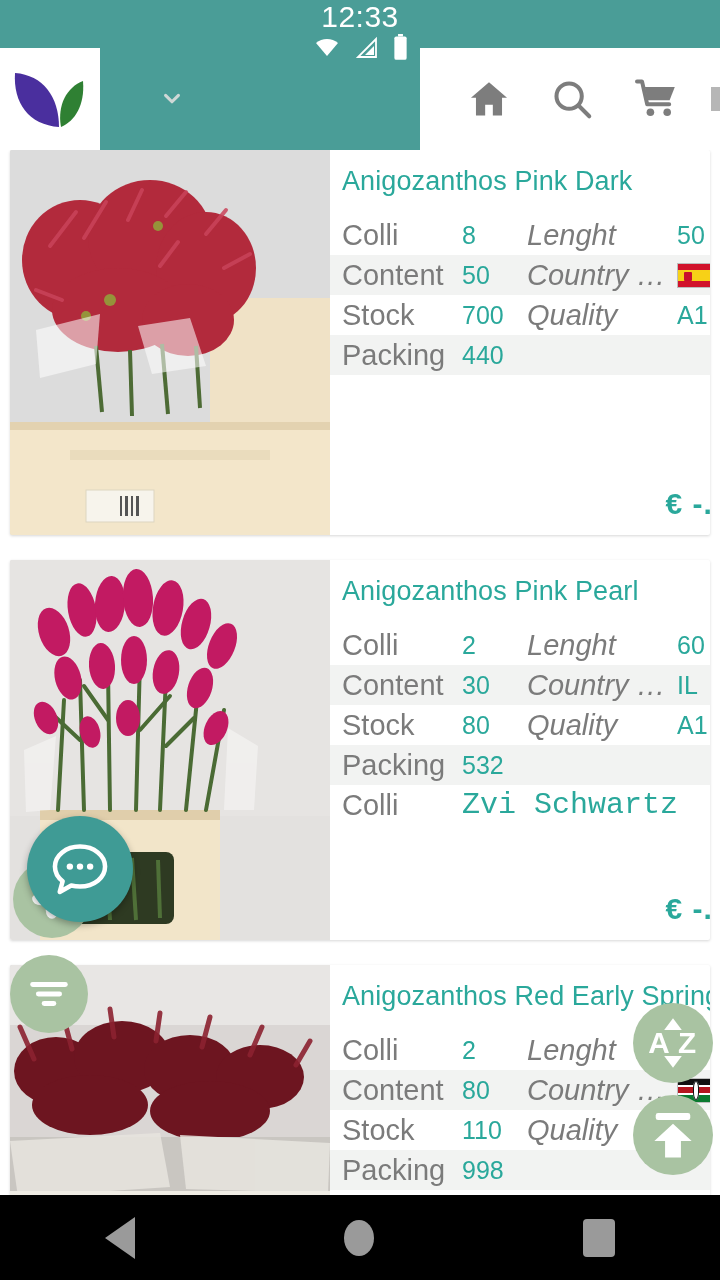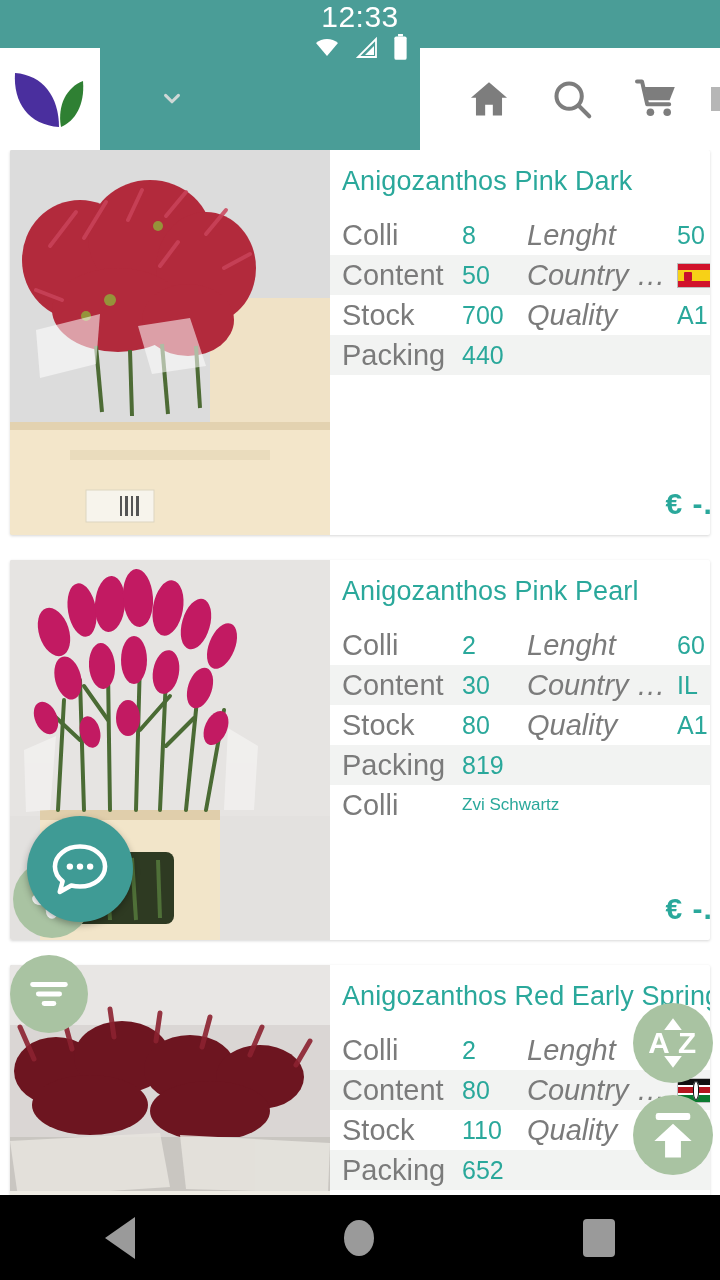--- a/index.html
+++ b/index.html
@@ -75,21 +75,21 @@
   .card-title {
     color: #2aa89b; font-size: 27px; font-weight: 400;
     padding: 16px 12px 8px 12px; white-space: nowrap; letter-spacing: .1px;
   }
   .spec-table { margin-top: 10px; }
   .spec-row { display: flex; align-items: center; height: 40px; padding: 0 12px; }
   .spec-row.alt { background: #f2f3f2; }
   .spec-label { color: #7b7b7b; font-size: 29px; width: 120px; flex: 0 0 120px; white-space: nowrap; }
   .spec-label.wide { width: 150px; flex: 0 0 150px; font-style: italic; }
   .spec-val { color: #2aa89b; font-size: 25px; white-space: nowrap; }
-  .spec-val.grower { font-size: 17px; }
+  .spec-val.grower { font-size: 30px; font-family: Liberation Mono, monospace; }
   .cell-a { display: flex; align-items: center; width: 185px; flex: 0 0 185px; }
   .cell-a .spec-val { width: 65px; }
   .cell-b { display: flex; align-items: center; flex: 1; }
   .flag { width: 36px; height: 25px; display: inline-block; position: relative; border: 1px solid #bdbdbd; }
   .flag-es { background: linear-gradient(#d1132b 0 25%, #f7d117 25% 75%, #d1132b 75% 100%); }
   .flag-es::after {
     content: ""; position: absolute; left: 6px; top: 8px;
     width: 8px; height: 9px; background: #c8102e; border-radius: 1px;
   }
   .flag-ke { background: linear-gradient(#111 0 28%, #fff 28% 34%, #b4161f 34% 63%, #fff 63% 69%, #0a7a2f 69% 100%); }
@@ -359,21 +359,21 @@
                 <span class="spec-val">80</span>
               </span>
             <span class="cell-b">
                 <span class="spec-label wide">Quality</span>
                 <span class="spec-val">A1</span>
               </span>
           </div>
           <div class="spec-row alt">
             <span class="cell-a">
                 <span class="spec-label">Packing</span>
-                <span class="spec-val">819</span>
+                <span class="spec-val">532</span>
               </span>
             <span class="cell-b"></span>
           </div>
           <div class="spec-row">
             <span class="cell-a">
                 <span class="spec-label">Colli</span>
                 <span class="spec-val grower">Zvi Schwartz</span>
               </span>
           </div>
         </div>
@@ -449,21 +449,21 @@
                 <span class="spec-val">110</span>
               </span>
             <span class="cell-b">
                 <span class="spec-label wide">Quality</span>
                 <span class="spec-val">A1</span>
               </span>
           </div>
           <div class="spec-row alt">
             <span class="cell-a">
                 <span class="spec-label">Packing</span>
-                <span class="spec-val">652</span>
+                <span class="spec-val">998</span>
               </span>
             <span class="cell-b"></span>
           </div>
         </div>
       </div>
     </div>
 
   </div>
 
   <div class="fab fab-flower">

